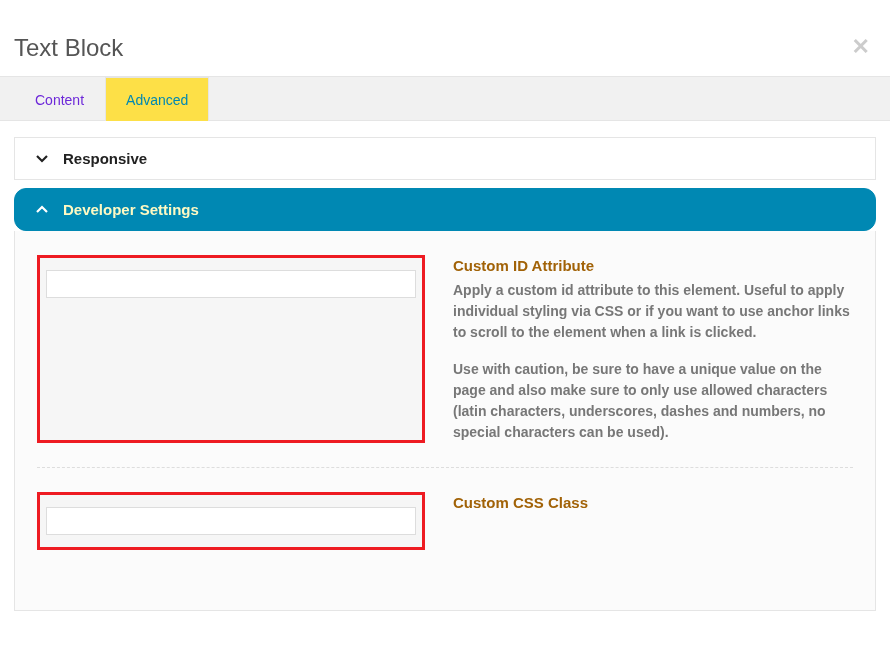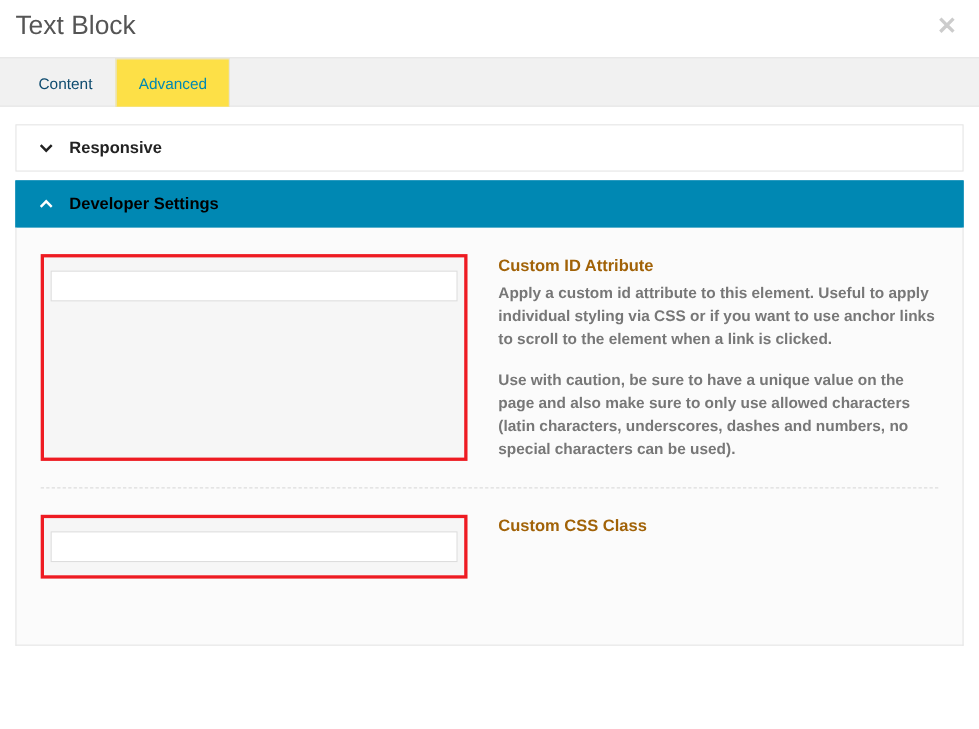--- a/index.html
+++ b/index.html
@@ -13,24 +13,24 @@
       width: 890px;
       height: 663px;
       overflow: hidden;
     }
     .modal {
       width: 100%;
       height: 100%;
       position: relative;
     }
     .modal-header {
-      padding: 10px 20px 14px 14px;
+      padding: 34px 20px 14px 14px;
       display: flex;
       justify-content: space-between;
-      align-items: center;
+      align-items: flex-start;
     }
     .modal-title {
       font-size: 24px;
       font-weight: 300;
       color: #555;
     }
     .close-icon {
       color: #ccc;
       font-size: 22px;
       cursor: pointer;
@@ -41,21 +41,21 @@
       border-top: 1px solid #e5e5e5;
       border-bottom: 1px solid #e5e5e5;
       padding-left: 14px;
     }
     .tabs {
       display: flex;
     }
     .tab {
       padding: 14px 20px 13px 20px;
       font-size: 14px;
-      color: #0c4a6e;
+      color: #6d28d9;
       cursor: pointer;
       border: 1px solid transparent;
       border-bottom: none;
       margin-bottom: -1px;
     }
     .tab.active {
       background: #fde047;
       color: #0088b3;
       border-left: 1px solid #e5e5e5;
       border-right: 1px solid #e5e5e5;
@@ -71,21 +71,22 @@
       display: flex;
       align-items: center;
       padding: 12px 20px;
       cursor: pointer;
       border: 1px solid #e5e5e5;
       background: #ffffff;
     }
     .accordion-header.expanded {
       background: #0088b3;
       border-color: #0088b3;
-      color: #000000;
+      color: #fef9c3;
+      border-radius: 12px;
     }
     .accordion-header.collapsed {
       background: #ffffff;
       color: #222;
     }
     .accordion-icon {
       margin-right: 14px;
       display: inline-flex;
       align-items: center;
       justify-content: center;

